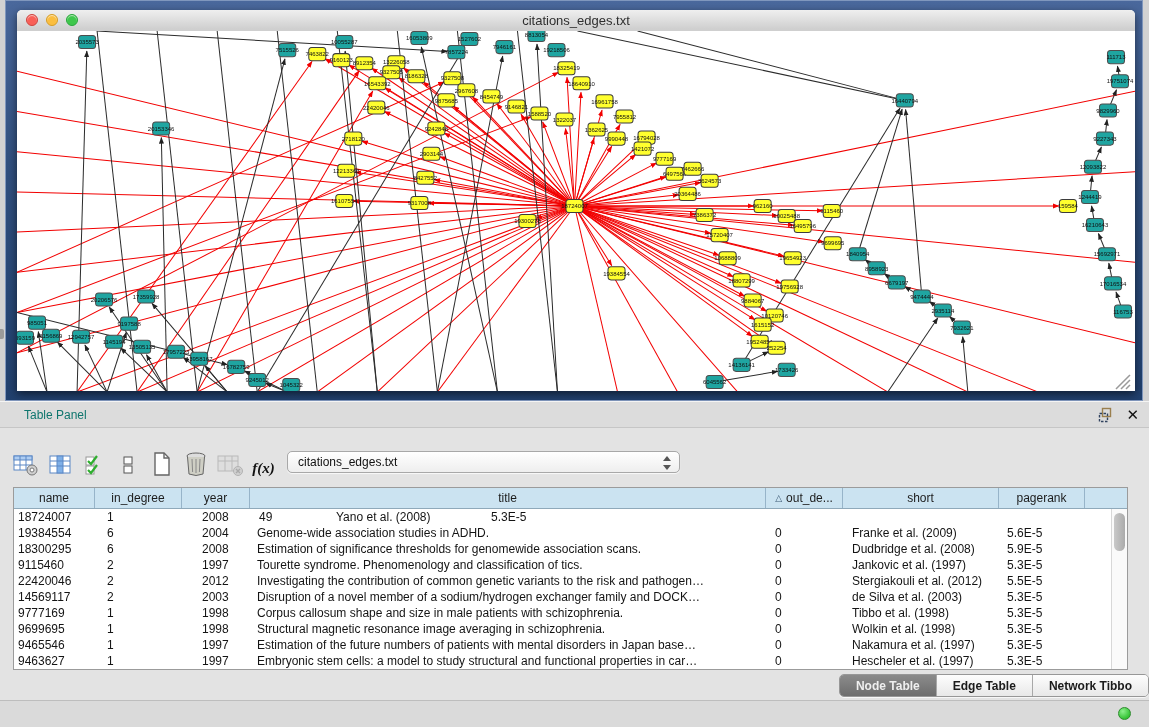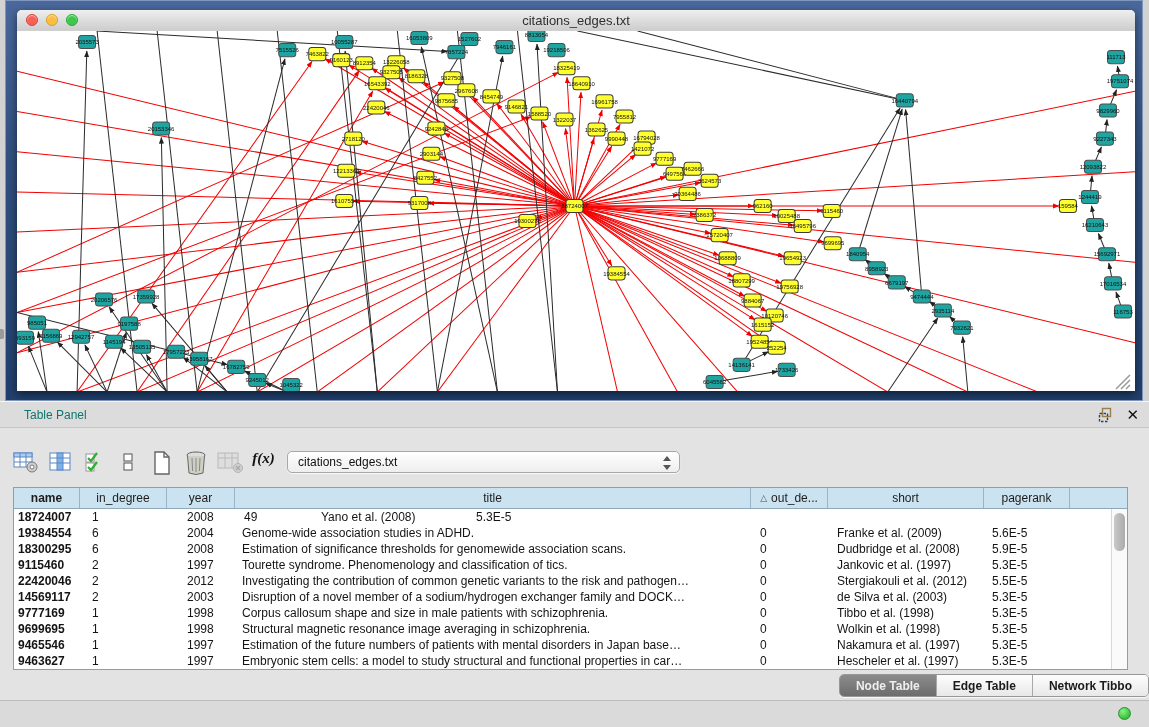--- a/index.html
+++ b/index.html
@@ -33,42 +33,42 @@
   .panel-titlebar{position:absolute;left:0;top:0;right:0;height:27px;background:#dcdcdc;
       border-top:1px solid #f4f4f4;border-bottom:1px solid #c6c6c6;box-sizing:border-box;}
   .panel-title{position:absolute;left:4px;top:6px;font-size:12px;color:#0f766e;margin-left:20px;}
   .panel-actions{position:absolute;right:10px;top:5px;display:flex;gap:12px;align-items:center;}
   .float-ic{width:16px;height:16px;}
   .close-x{font-size:15px;font-weight:bold;color:#111;line-height:16px;cursor:default;}
   .panel-body{position:absolute;left:0;top:27px;right:0;bottom:0;}
 
   
   .toolbar{position:absolute;left:12px;top:20px;height:30px;display:flex;align-items:center;gap:7px;}
-  .tb-btn{width:27px;height:27px;display:flex;align-items:flex-start;justify-content:center;background:none;border:none;padding:0;}
+  .tb-btn{width:27px;height:27px;display:flex;align-items:flex-end;justify-content:center;background:none;border:none;padding:0;}
   .tb-btn.disabled{opacity:.45;}
   .fx{font-family:"Liberation Serif","DejaVu Serif",serif;font-style:italic;font-weight:bold;font-size:15px;color:#111;}
   .combo{position:absolute;left:287px;top:23px;width:393px;height:22px;background:linear-gradient(180deg,#ffffff,#eeeeee);
       border:1px solid #a8a8a8;border-radius:5px;box-sizing:border-box;box-shadow:0 1px 1px rgba(255,255,255,.8);}
   .combo-text{position:absolute;left:10px;top:3px;font-size:12px;color:#111;}
   .combo-step{position:absolute;right:8px;top:3px;width:9px;height:16px;}
   .combo-step:before,.combo-step:after{content:"";position:absolute;left:1px;border-left:4px solid transparent;border-right:4px solid transparent;}
   .combo-step:before{top:1px;border-bottom:5px solid #555;}
   .combo-step:after{bottom:1px;border-top:5px solid #555;}
 
   
   .table-wrap{position:absolute;left:13px;top:59px;width:1115px;height:183px;background:#fff;
       border:1px solid #9b9b9b;box-sizing:border-box;overflow:hidden;}
   .thead{display:flex;height:20px;background:#cbe3f1;border-bottom:1px solid #8fa9ba;}
   .th{box-sizing:border-box;border-right:1px solid #97b4c9;font-size:12px;color:#1c1c1c;
       display:flex;align-items:center;justify-content:center;white-space:nowrap;overflow:hidden;}
   .th .sortg{font-size:9px;color:#3c5a74;margin-right:4px;}
   .th.filler{border-right:none;flex:1;}
   .tr{display:flex;height:16px;line-height:16px;font-size:12px;color:#141414;white-space:nowrap;}
   .td{box-sizing:border-box;overflow:hidden;}
-  .c0{width:66px;padding-left:4px;font-weight:bold;}
+  .c0{width:81px;padding-left:4px;}
   .c1{width:87px;padding-left:12px;}
   .c2{width:68px;padding-left:20px;}
   .c3{width:516px;padding-left:7px;}
   .c4{width:77px;padding-left:9px;}
   .c5{width:156px;padding-left:9px;}
   .c6{width:86px;padding-left:8px;}
   .vscroll{position:absolute;right:0;top:21px;bottom:0;width:15px;background:#fafafa;border-left:1px solid #d8d8d8;}
   .vthumb{position:absolute;left:2px;top:4px;width:11px;height:38px;background:linear-gradient(90deg,#c9c9c9,#ababab);border-radius:6px;}
 
   

